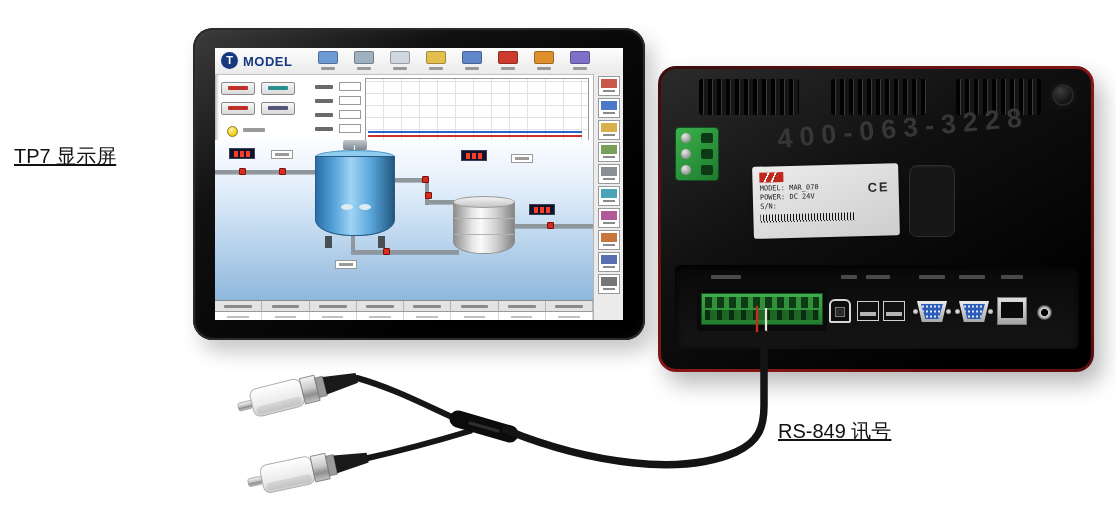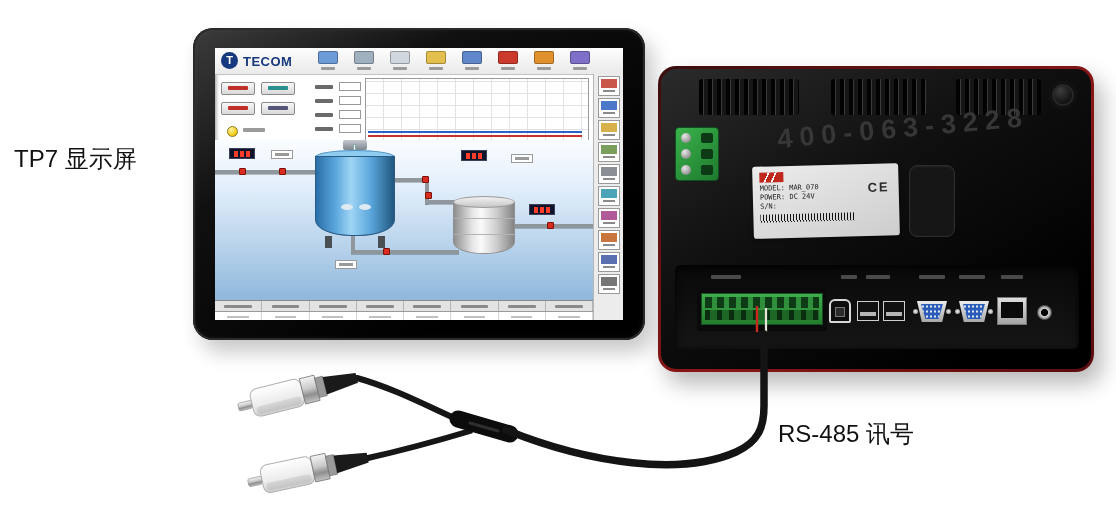--- a/index.html
+++ b/index.html
@@ -1,18 +1,18 @@
 <!DOCTYPE html>
 <html><head>
 <meta charset="utf-8">
 <style>
   html,body{margin:0;padding:0;background:#fff;}
   .canvas{position:relative;width:1116px;height:521px;background:#fff;overflow:hidden;
           font-family:"Liberation Sans",sans-serif;}
-  .lbl{position:absolute;font-size:24px;color:#111;z-index:9;white-space:nowrap;}
+  .lbl{position:absolute;font-size:20px;color:#111;z-index:9;white-space:nowrap;text-decoration:underline;}
 
   
   .tablet{position:absolute;left:193px;top:28px;width:452px;height:312px;border-radius:20px;
     background:linear-gradient(145deg,#3c3c3c,#101010 30%,#000 75%);
     box-shadow:inset 0 0 0 2px #2a2a2a, inset 0 0 8px rgba(255,255,255,.07), 8px 12px 20px rgba(0,0,0,.22);z-index:2;}
   .screen{position:absolute;left:22px;top:20px;width:408px;height:272px;background:#fff;overflow:hidden;
     box-shadow:inset 0 0 5px rgba(0,0,0,.65);}
   .toolbar{position:absolute;left:0;top:0;width:408px;height:26px;
     background:linear-gradient(#fdfdfd,#eaeaea);border-bottom:1px solid #c2c2c2;}
   .logo-c{position:absolute;left:6px;top:4px;width:17px;height:17px;border-radius:50%;background:#16387f;
@@ -139,28 +139,28 @@
     background:radial-gradient(circle,#000 35%,#cfcfcf 42%,#8a8a8a 75%);box-sizing:border-box;}
 
   .overlay{position:absolute;left:0;top:0;width:1116px;height:521px;z-index:6;pointer-events:none;}
 </style>
 </head>
 <body>
 
 <div class="canvas">
 
   <div class="lbl" style="left:14px;top:143px;">TP7 显示屏</div>
-  <div class="lbl" style="left:778px;top:418px;">RS-485 讯号</div>
+  <div class="lbl" style="left:778px;top:418px;">RS-849 讯号</div>
 
   <div class="tablet">
     <div class="screen">
 
       <div class="toolbar">
         <div class="logo-c"><span>T</span></div>
-        <div class="brandtx">TECOM</div>
+        <div class="brandtx">MODEL</div>
         <div class="tbi" style="left:103px">
             <i style="background:#6d9bd6"></i>
             <b></b>
           </div>
         <div class="tbi" style="left:139px">
             <i style="background:#9fb0bf"></i>
             <b></b>
           </div>
         <div class="tbi" style="left:175px">
             <i style="background:#cfd6dd"></i>

